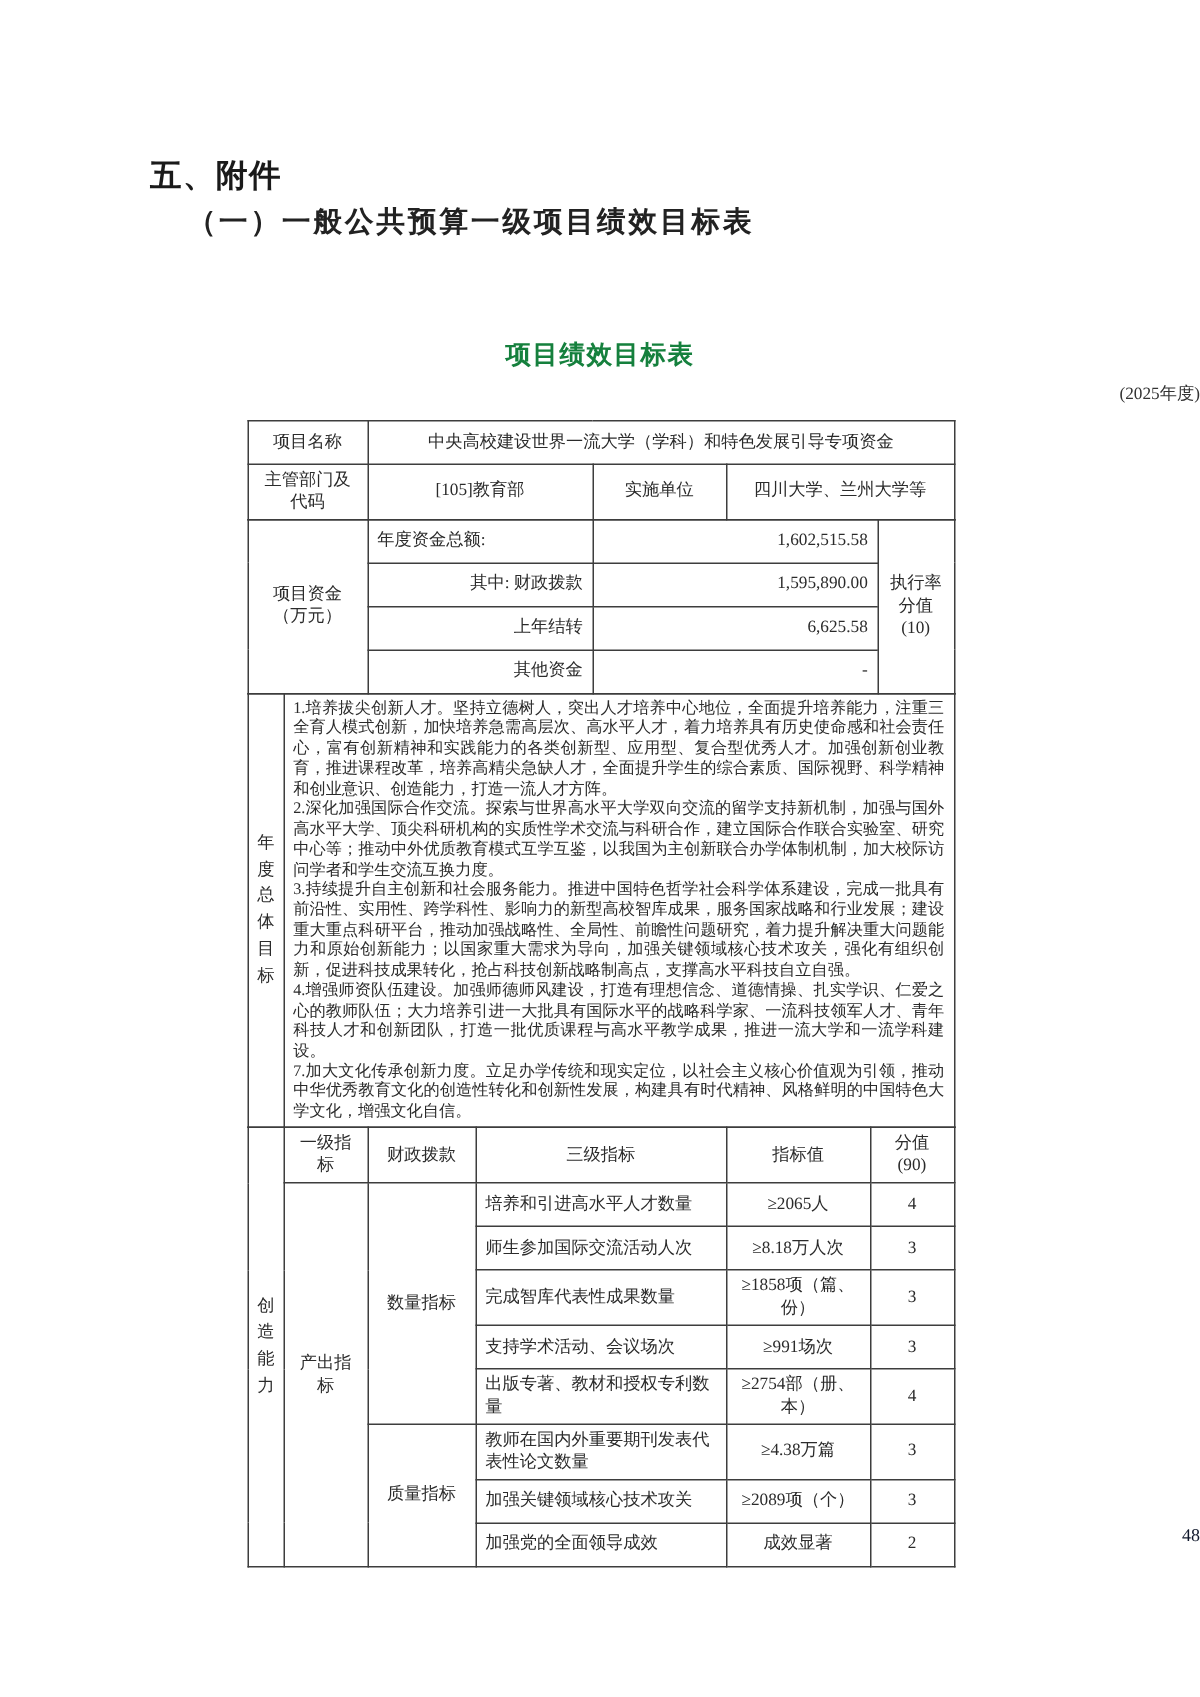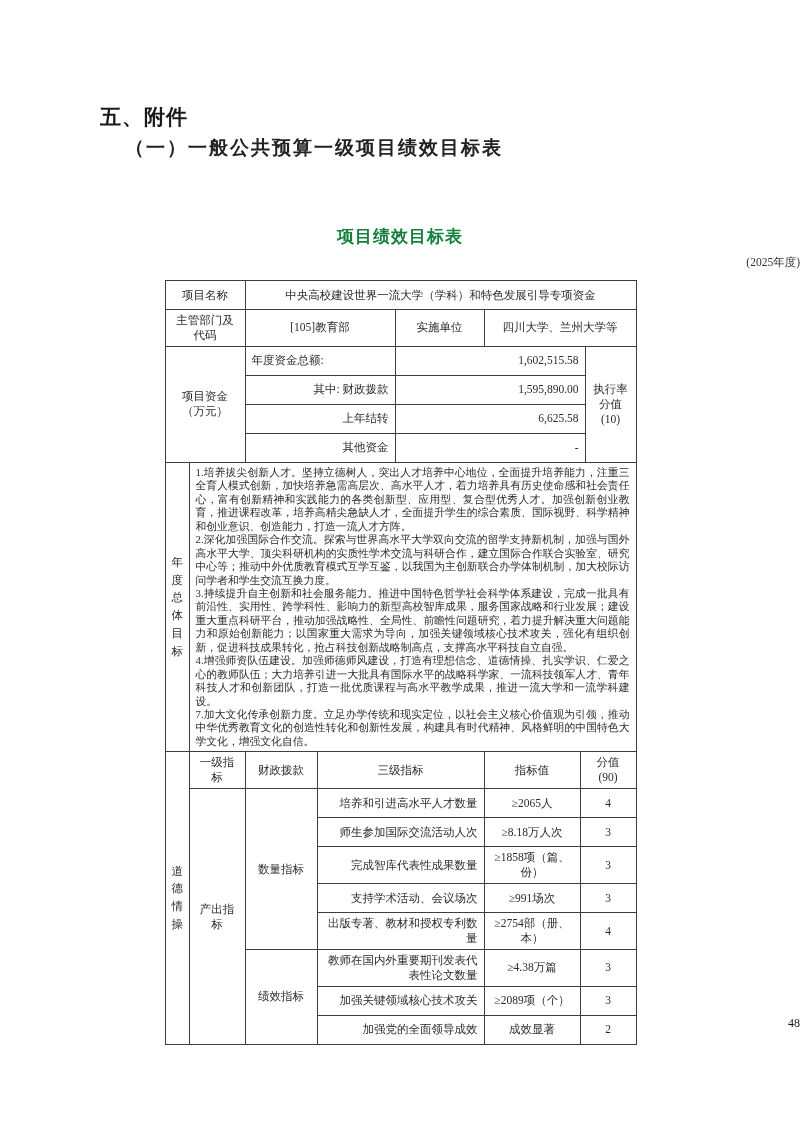--- a/index.html
+++ b/index.html
@@ -51,21 +51,21 @@
   .vtext{
     width:1em;margin:10px auto;
     word-break:break-all;line-height:1.55;
     font-size:11.5px;letter-spacing:0;
   }
   td.goal-cell{height:269px;vertical-align:top;padding:4px 8px;}
   .goal-text p{
     margin:0;font-size:10.8px;line-height:13.45px;
     text-align:justify;
   }
-  .ind-name{text-align:right;}
+  .ind-name{text-align:left;}
   .page-number{
     position:absolute;left:0;bottom:72px;width:100%;
     text-align:right;font-size:12px;color:#0f172a;
   }
 </style>
 </head>
 <body>
 
 <div class="page">
 
@@ -158,21 +158,21 @@
           <col style="width:24px">
           <col style="width:56px">
           <col style="width:72px">
           <col style="width:167px">
           <col style="width:96px">
           <col style="width:56px">
         </colgroup>
       <tbody>
           <tr>
         <td class="vcell" rowspan="9">
-          <div class="vtext">道德情操</div>
+          <div class="vtext">创造能力</div>
         </td>
         <td class="center" style="height:26px">一级指标</td>
         <td class="center">财政拨款</td>
         <td class="center">三级指标</td>
         <td class="center">指标值</td>
         <td class="pre">分值
 (90)</td>
       </tr>
       <tr>
         <td class="center" rowspan="8">产出指标</td>
@@ -195,21 +195,21 @@
         <td class="ind-name h22">支持学术活动、会议场次</td>
         <td class="center h22">≥991场次</td>
         <td class="center h22">3</td>
       </tr>
       <tr>
         <td class="ind-name h22">出版专著、教材和授权专利数量</td>
         <td class="center h22">≥2754部（册、本）</td>
         <td class="center h22">4</td>
       </tr>
       <tr>
-        <td class="center" rowspan="3">绩效指标</td>
+        <td class="center" rowspan="3">质量指标</td>
         <td class="ind-name">教师在国内外重要期刊发表代表性论文数量</td>
         <td class="center">≥4.38万篇</td>
         <td class="center">3</td>
       </tr>
       <tr>
         <td class="ind-name h22">加强关键领域核心技术攻关</td>
         <td class="center h22">≥2089项（个）</td>
         <td class="center h22">3</td>
       </tr>
       <tr>

